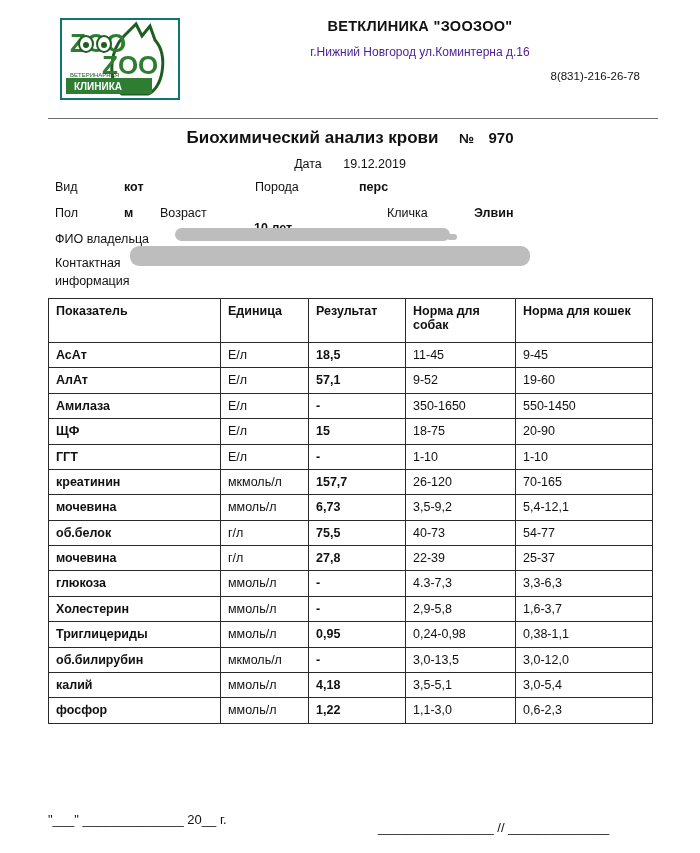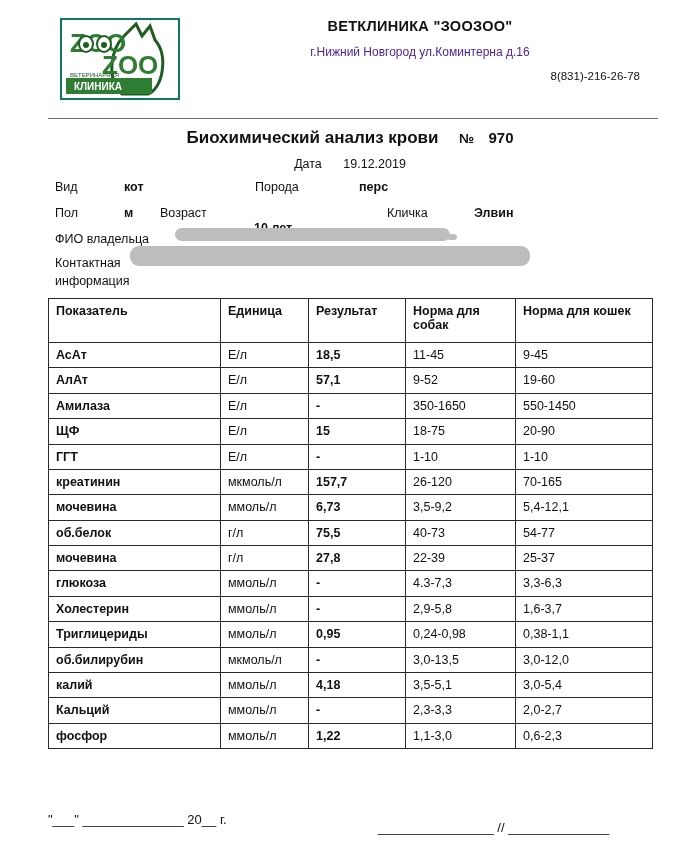--- a/index.html
+++ b/index.html
@@ -390,27 +390,20 @@
         <td class="norm">3,0-12,0</td>
       </tr>
       <tr>
         <td class="name">калий</td>
         <td class="unit">ммоль/л</td>
         <td class="result">4,18</td>
         <td class="norm">3,5-5,1</td>
         <td class="norm">3,0-5,4</td>
       </tr>
       <tr>
-        <td class="name">Кальций</td>
-        <td class="unit">ммоль/л</td>
-        <td class="result">-</td>
-        <td class="norm">2,3-3,3</td>
-        <td class="norm">2,0-2,7</td>
-      </tr>
-      <tr>
         <td class="name">фосфор</td>
         <td class="unit">ммоль/л</td>
         <td class="result">1,22</td>
         <td class="norm">1,1-3,0</td>
         <td class="norm">0,6-2,3</td>
       </tr>
     </tbody>
   </table>
 
   <div class="footer">

